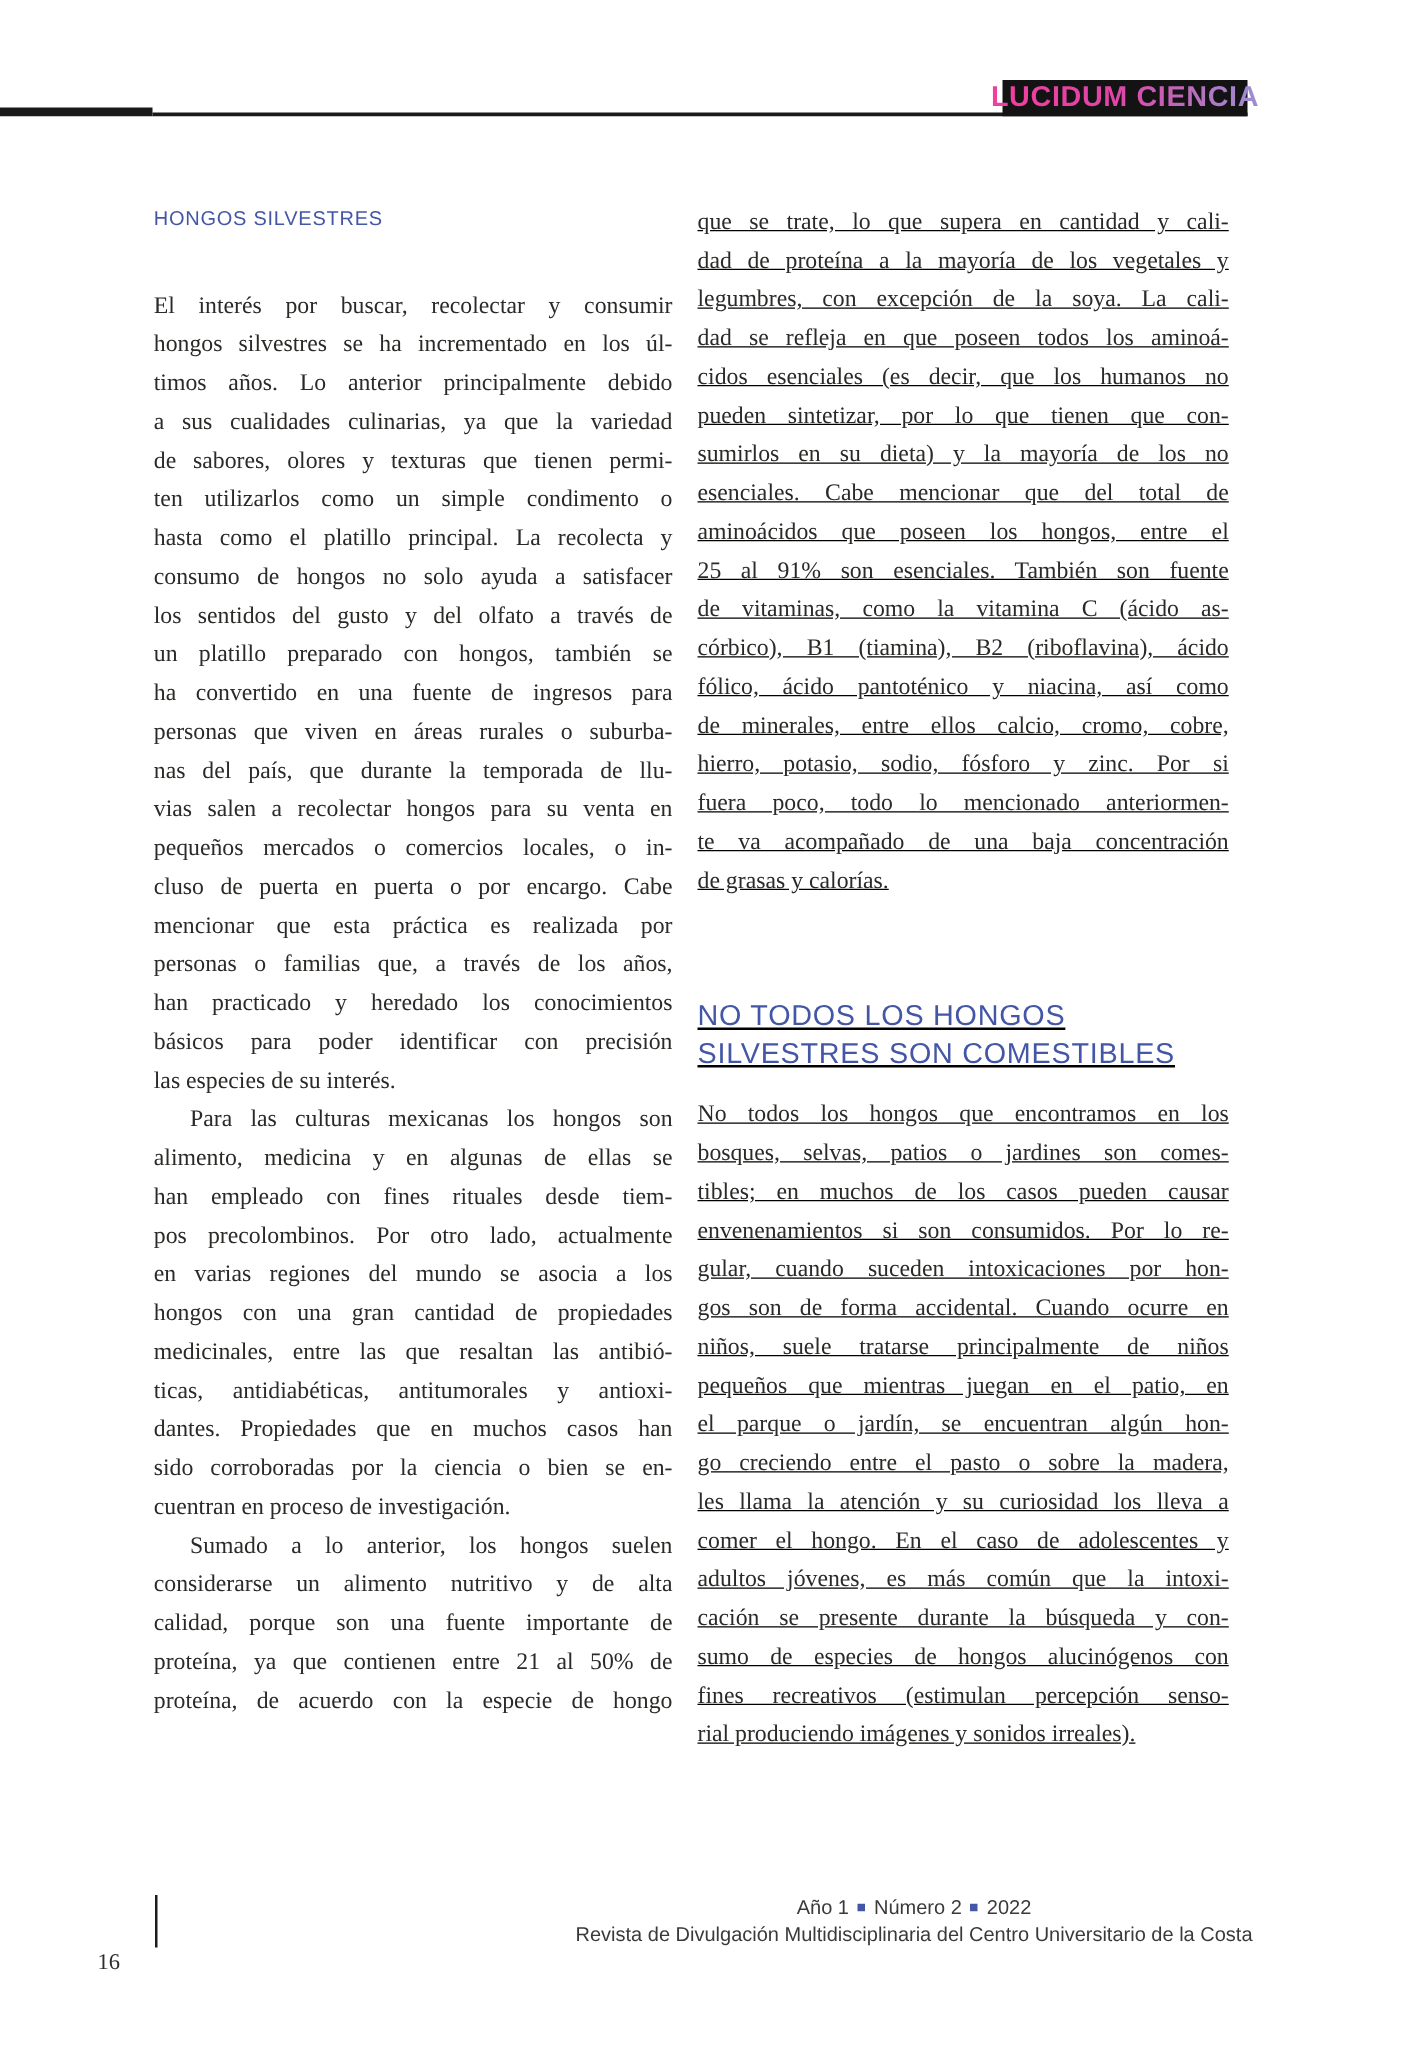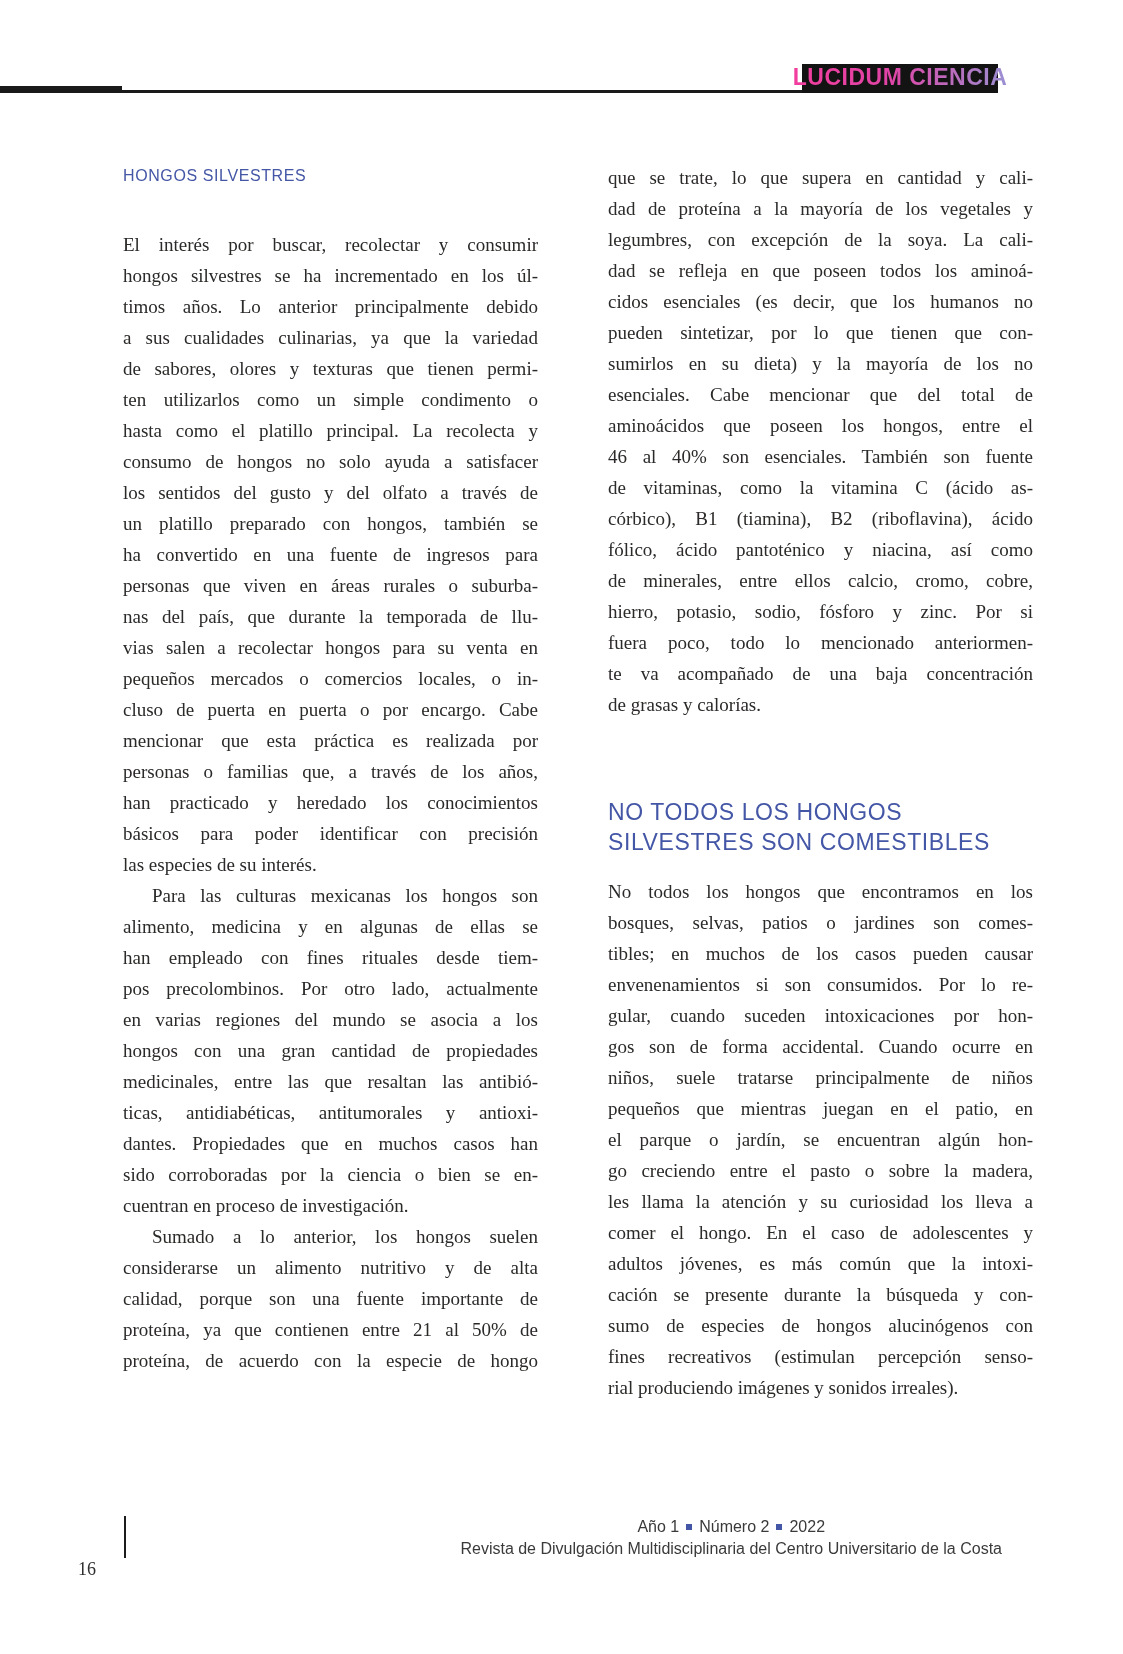--- a/index.html
+++ b/index.html
@@ -17,21 +17,21 @@
   }
   .logo-text {
     font-family:"Liberation Sans", sans-serif; font-weight:bold; font-size:23px;
     letter-spacing:0.5px; white-space:nowrap;
     background:linear-gradient(90deg,#f23e9e 0%, #e044a6 45%, #9a8fd2 100%);
     -webkit-background-clip:text; background-clip:text;
     -webkit-text-fill-color:transparent; color:#c55bb0;
   }
   
   .colL { position:absolute; left:123px; top:164px; width:415px; }
-  .colR { position:absolute; left:608px; top:162px; width:425px; }
+  .colR { position:absolute; left:558px; top:162px; width:425px;text-decoration:underline; }
   h1.sec {
     font-family:"Liberation Sans", sans-serif; font-weight:400;
     color:#4456a6; font-size:16px; line-height:24px; letter-spacing:0.6px;
     margin:0 0 41px 0;
   }
   .sec2 {
     font-family:"Liberation Sans", sans-serif; font-weight:400;
     color:#4456a6; font-size:23px; line-height:30px; letter-spacing:0.6px;
     margin:77px 0 19px 0;
   }
@@ -115,21 +115,21 @@
     <div id="linesR1">
         <div class="tline">que se trate, lo que supera en cantidad y cali-</div>
         <div class="tline">dad de proteína a la mayoría de los vegetales y</div>
         <div class="tline">legumbres, con excepción de la soya. La cali-</div>
         <div class="tline">dad se refleja en que poseen todos los aminoá-</div>
         <div class="tline">cidos esenciales (es decir, que los humanos no</div>
         <div class="tline">pueden sintetizar, por lo que tienen que con-</div>
         <div class="tline">sumirlos en su dieta) y la mayoría de los no</div>
         <div class="tline">esenciales. Cabe mencionar que del total de</div>
         <div class="tline">aminoácidos que poseen los hongos, entre el</div>
-        <div class="tline">46 al 40% son esenciales. También son fuente</div>
+        <div class="tline">25 al 91% son esenciales. También son fuente</div>
         <div class="tline">de vitaminas, como la vitamina C (ácido as-</div>
         <div class="tline">córbico), B1 (tiamina), B2 (riboflavina), ácido</div>
         <div class="tline">fólico, ácido pantoténico y niacina, así como</div>
         <div class="tline">de minerales, entre ellos calcio, cromo, cobre,</div>
         <div class="tline">hierro, potasio, sodio, fósforo y zinc. Por si</div>
         <div class="tline">fuera poco, todo lo mencionado anteriormen-</div>
         <div class="tline">te va acompañado de una baja concentración</div>
         <div class="tline end">de grasas y calorías.</div>
       </div>
     <div class="sec2">

